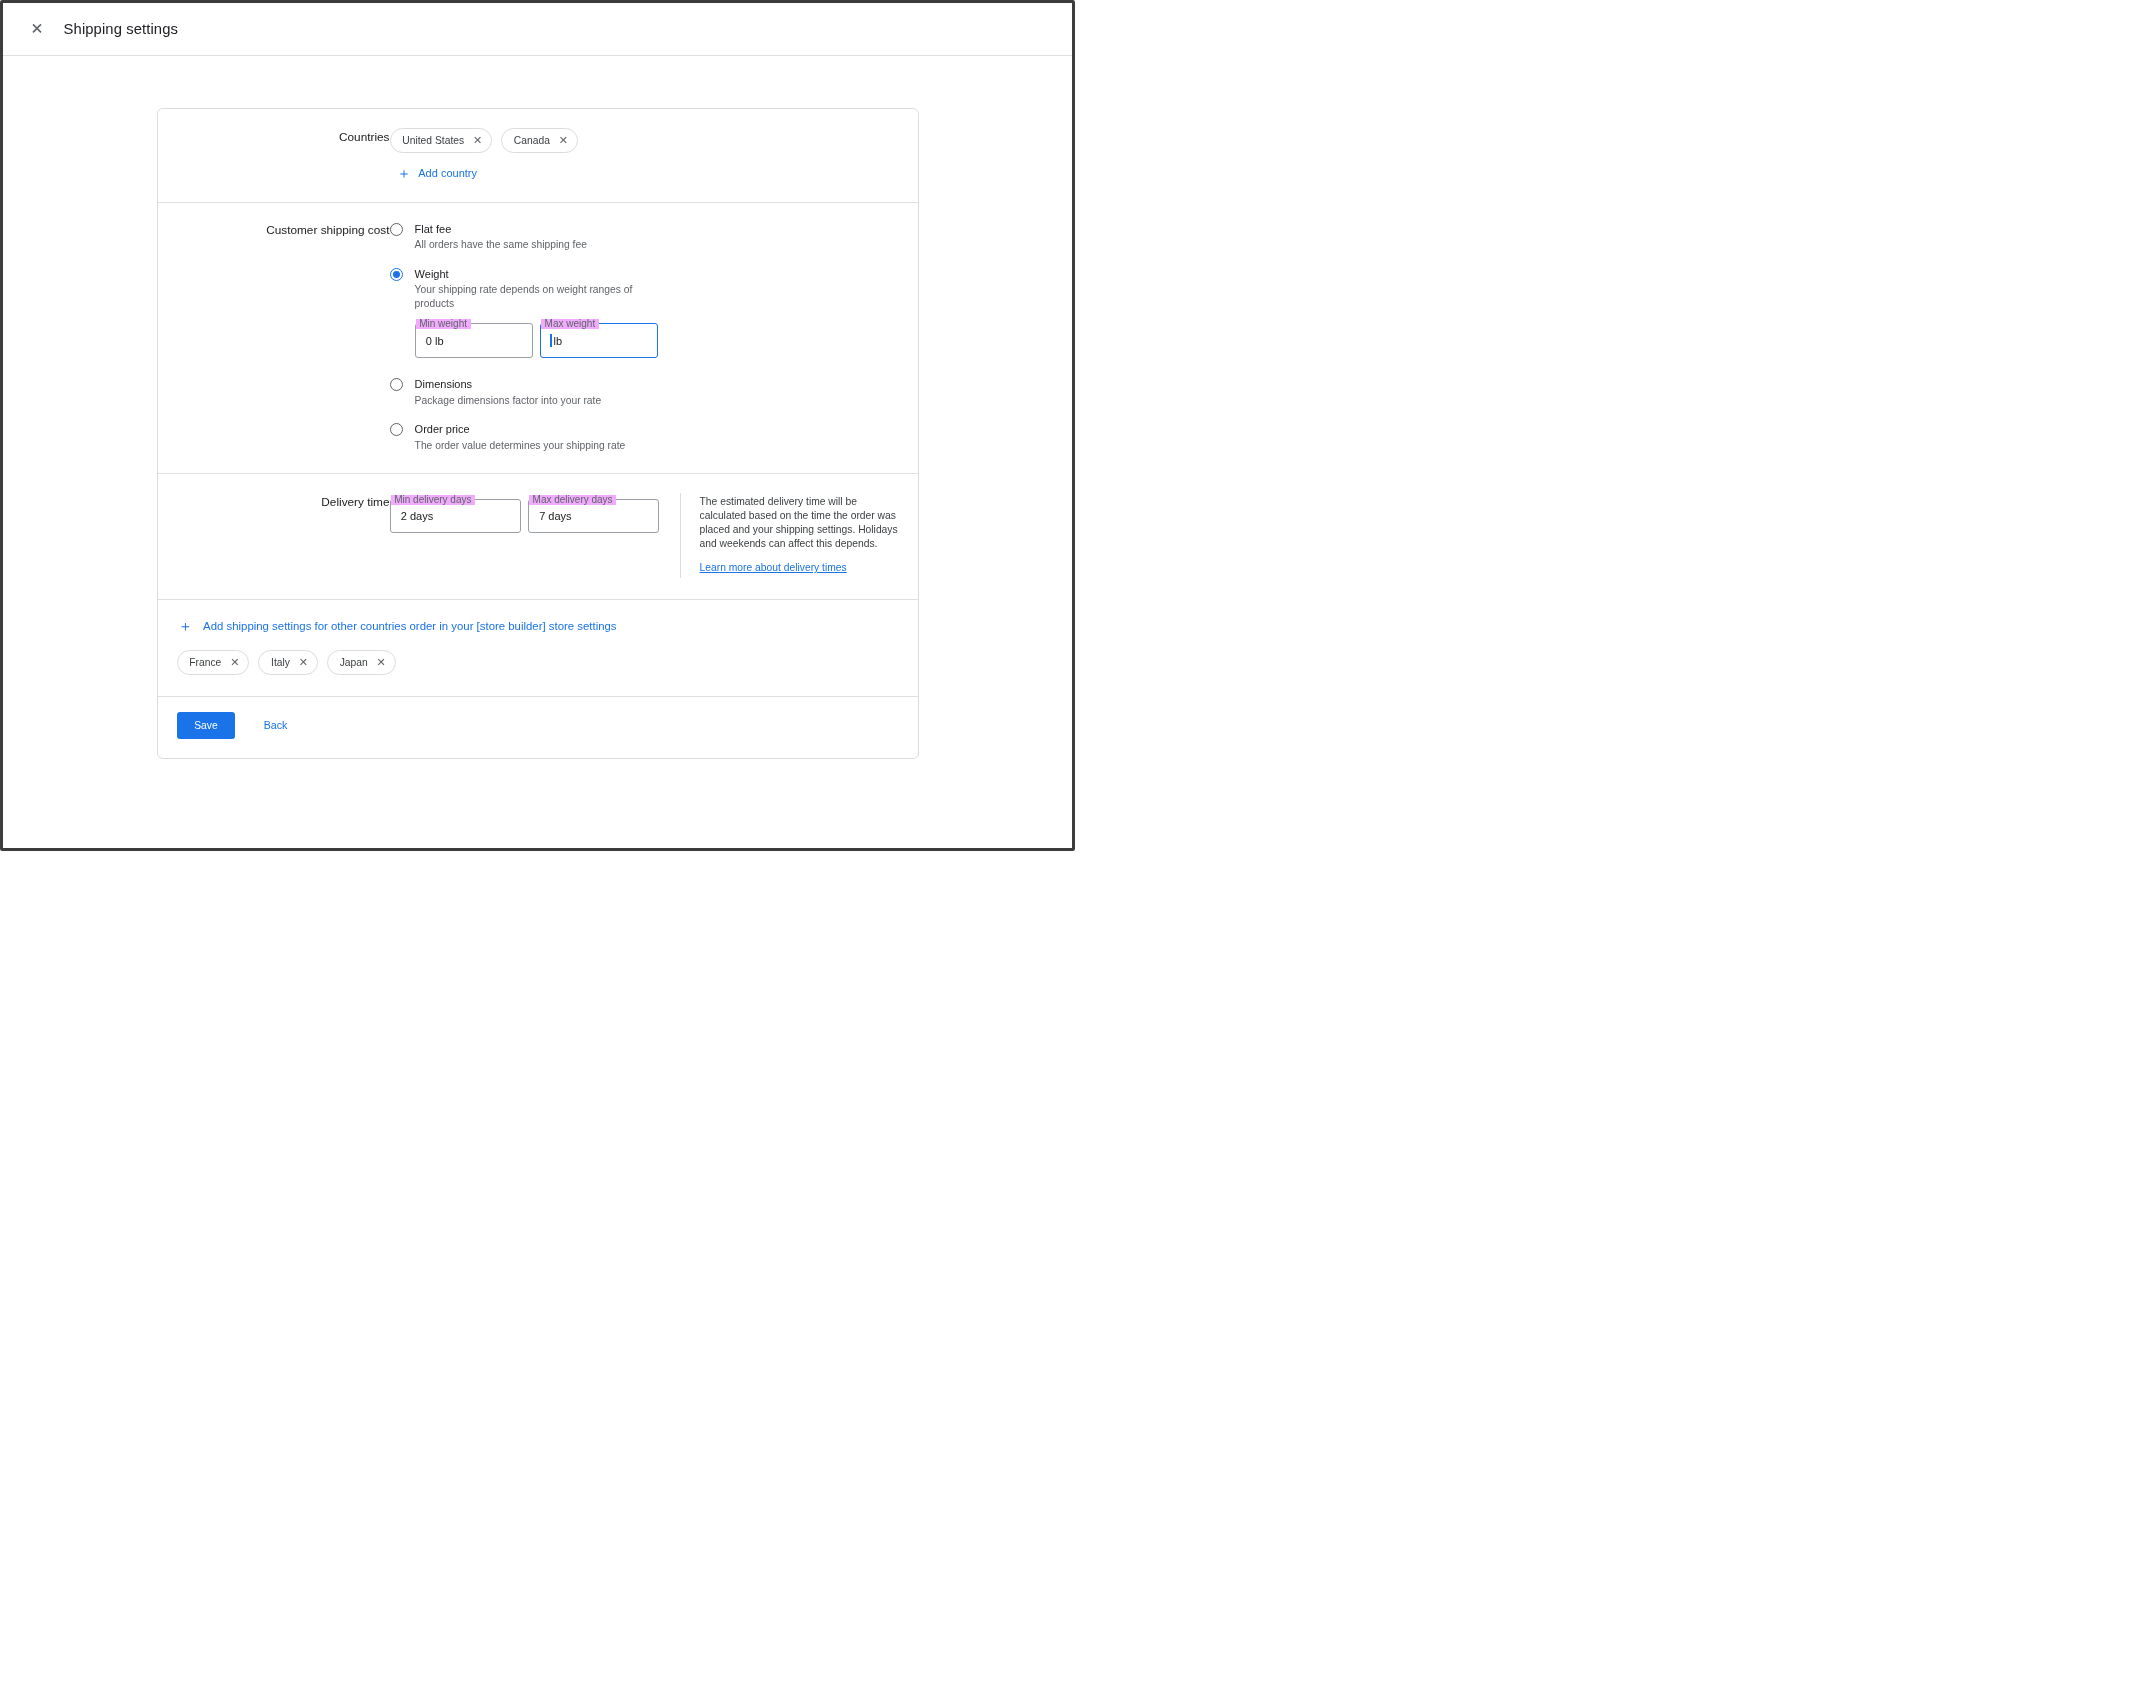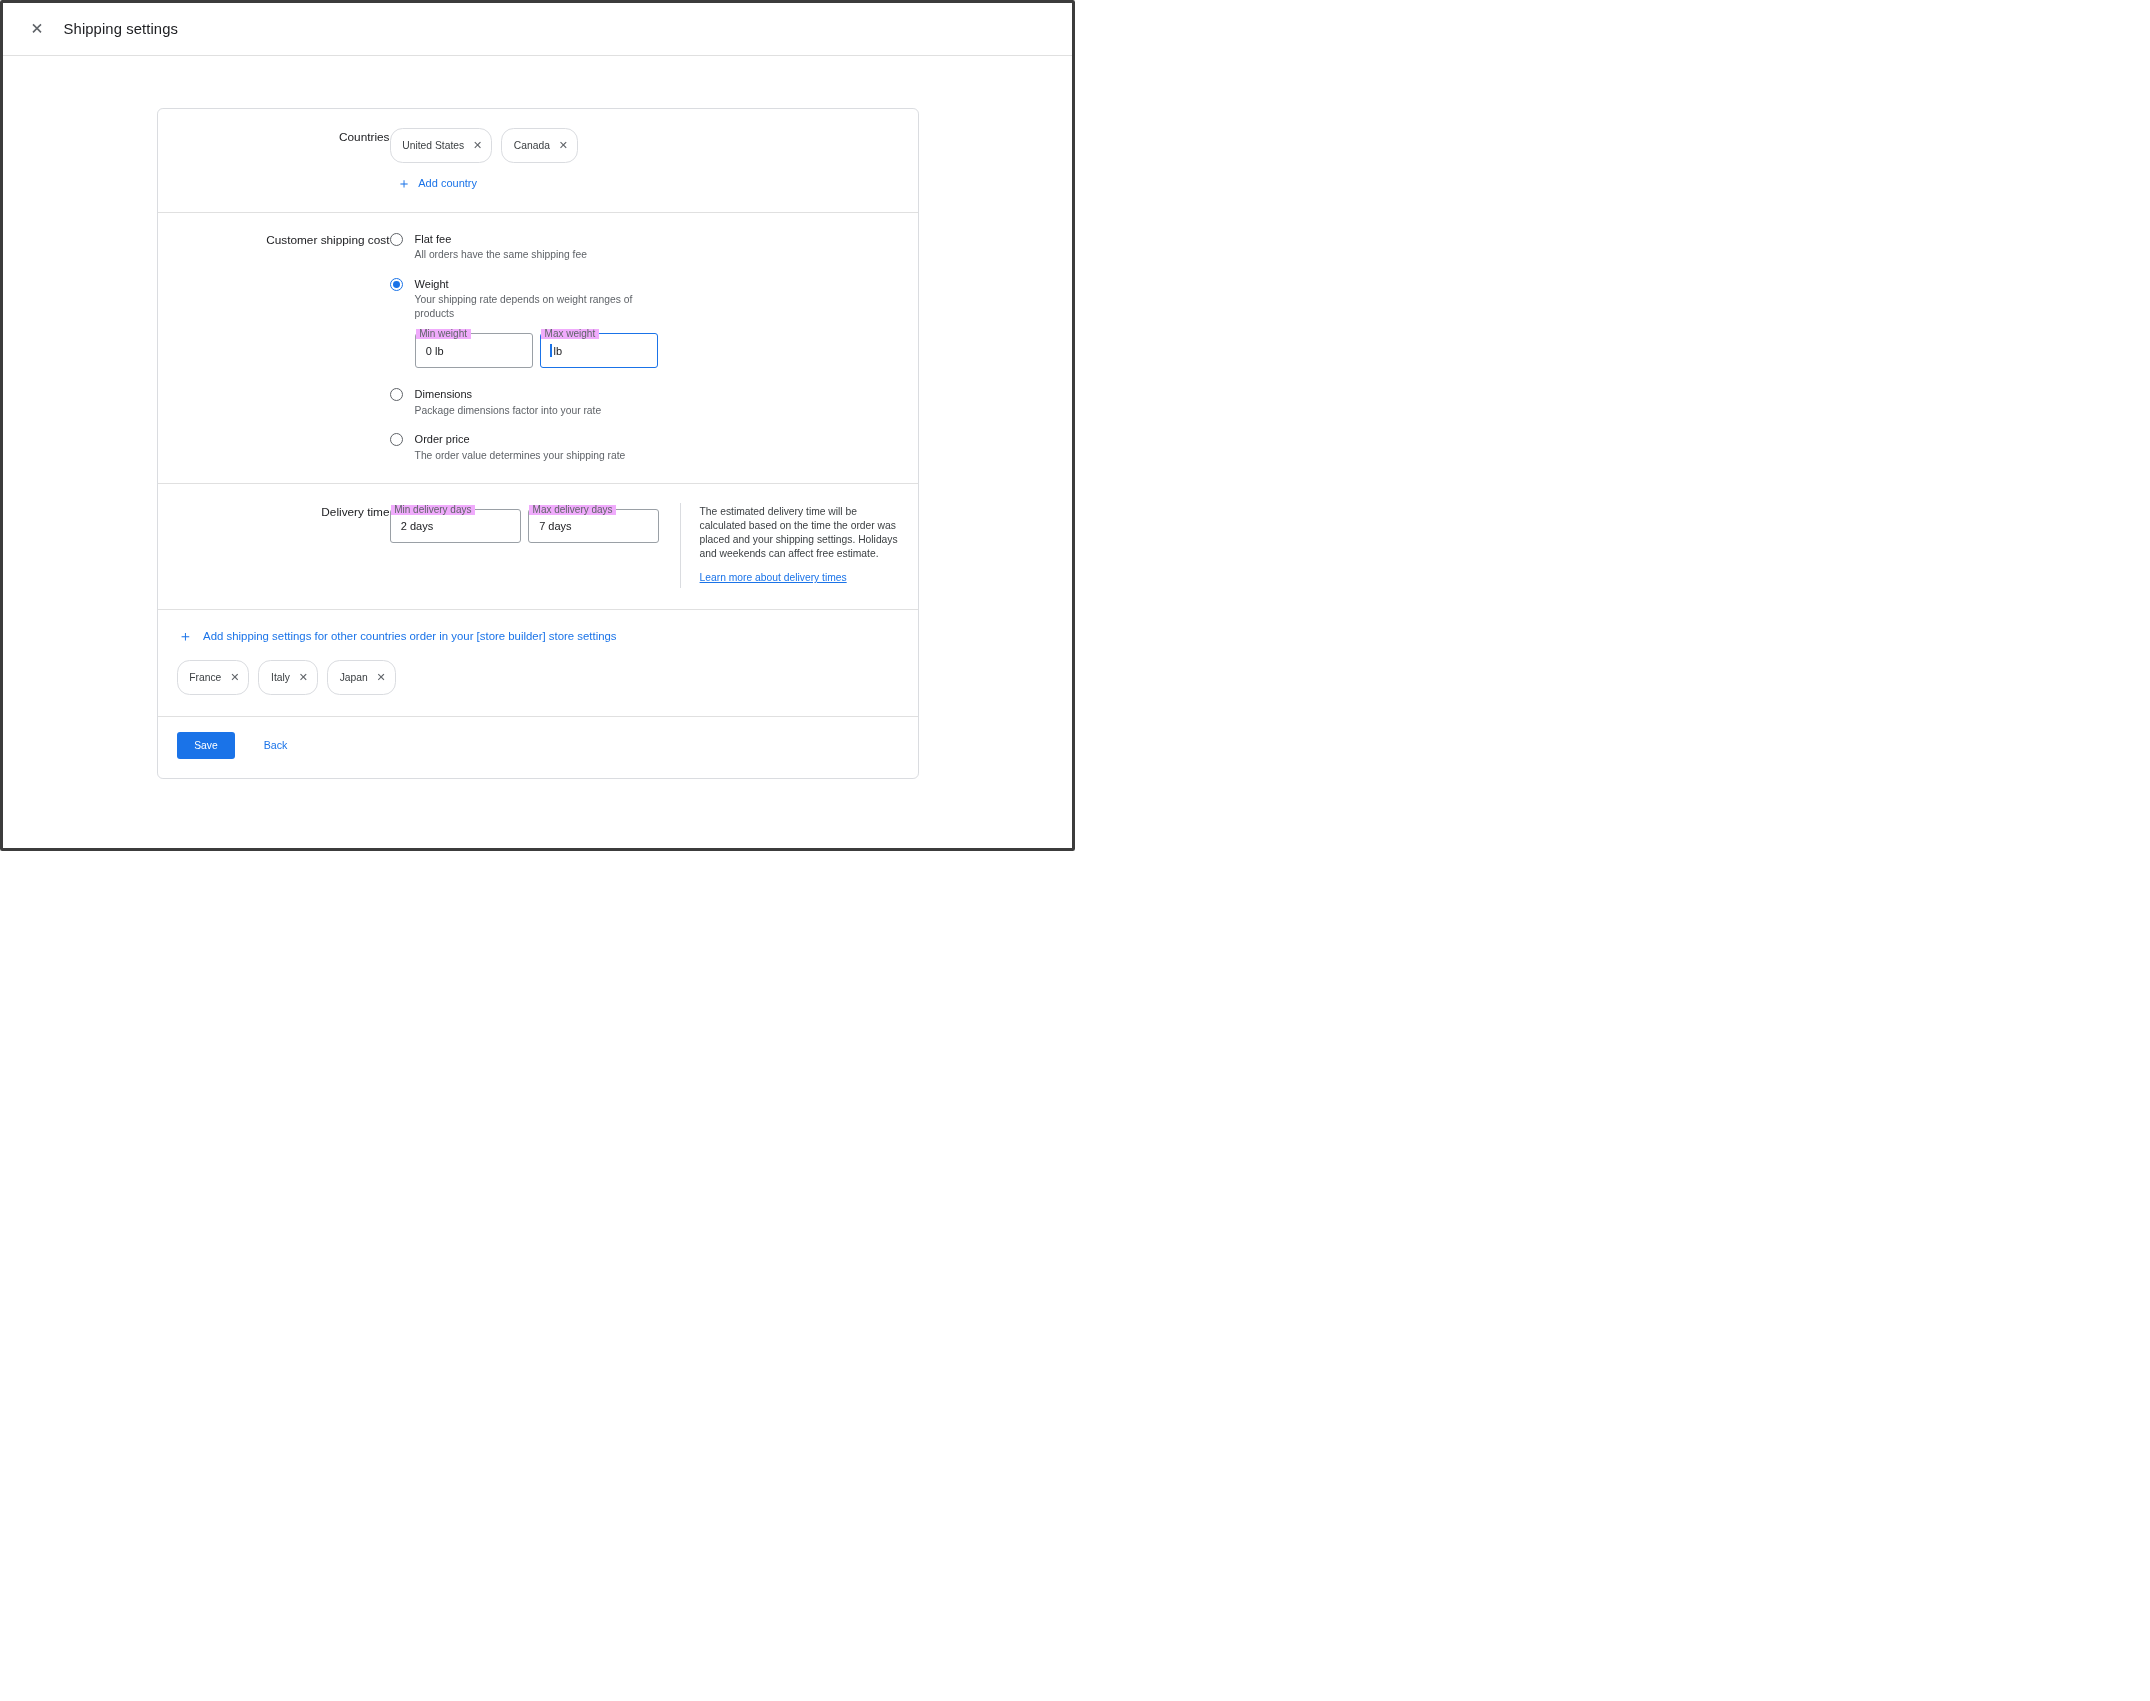--- a/index.html
+++ b/index.html
@@ -33,21 +33,21 @@
     display: grid; grid-template-columns: 213px 1fr;
     padding: 19px 19px 20.7px;
   }
   .section + .section { border-top: 0.7px solid #e0e0e0; }
   .section-label { font-size: 11.8px; font-weight: 500; color: #202124; padding-top: 1.5px; text-align: right; }
 
   
   .chip-row { display: flex; gap: 8.9px; flex-wrap: wrap; }
   .chip {
     display: inline-flex; align-items: center; gap: 8.9px;
-    height: 35px; padding: 0 8.9px 0 11.8px;
+    height: 25px; padding: 0 8.9px 0 11.8px;
     border: 0.7px solid #dadce0; border-radius: 12.6px;
     font-size: 10.3px; color: #3c4043; background: #fff; cursor: default;
   }
   .chip-x { font-size: 11px; color: #5f6368; cursor: pointer; line-height: 1; }
 
   
   .add-link {
     display: inline-flex; align-items: center; gap: 7.4px;
     margin-top: 13.3px; margin-left: 7.4px;
     color: #1a73e8; font-size: 11px; font-weight: 500; cursor: pointer;
@@ -220,21 +220,21 @@
           <div class="tf">
             <span class="tf-label">Min delivery days</span>
             <span class="tf-value">2 days</span>
           </div>
           <div class="tf">
             <span class="tf-label">Max delivery days</span>
             <span class="tf-value">7 days</span>
           </div>
         </div>
         <div class="delivery-info">
-          <p>The estimated delivery time will be calculated based on the time the order was placed and your shipping settings. Holidays and weekends can affect free estimate.</p>
+          <p>The estimated delivery time will be calculated based on the time the order was placed and your shipping settings. Holidays and weekends can affect this depends.</p>
           <a class="delivery-link">Learn more about delivery times</a>
         </div>
       </div>
     </div>
 
     <div class="section single">
       <button class="other-add">
         <span class="plus">＋</span>
         <span>Add shipping settings for other countries order in your [store builder] store settings</span>
       </button>

